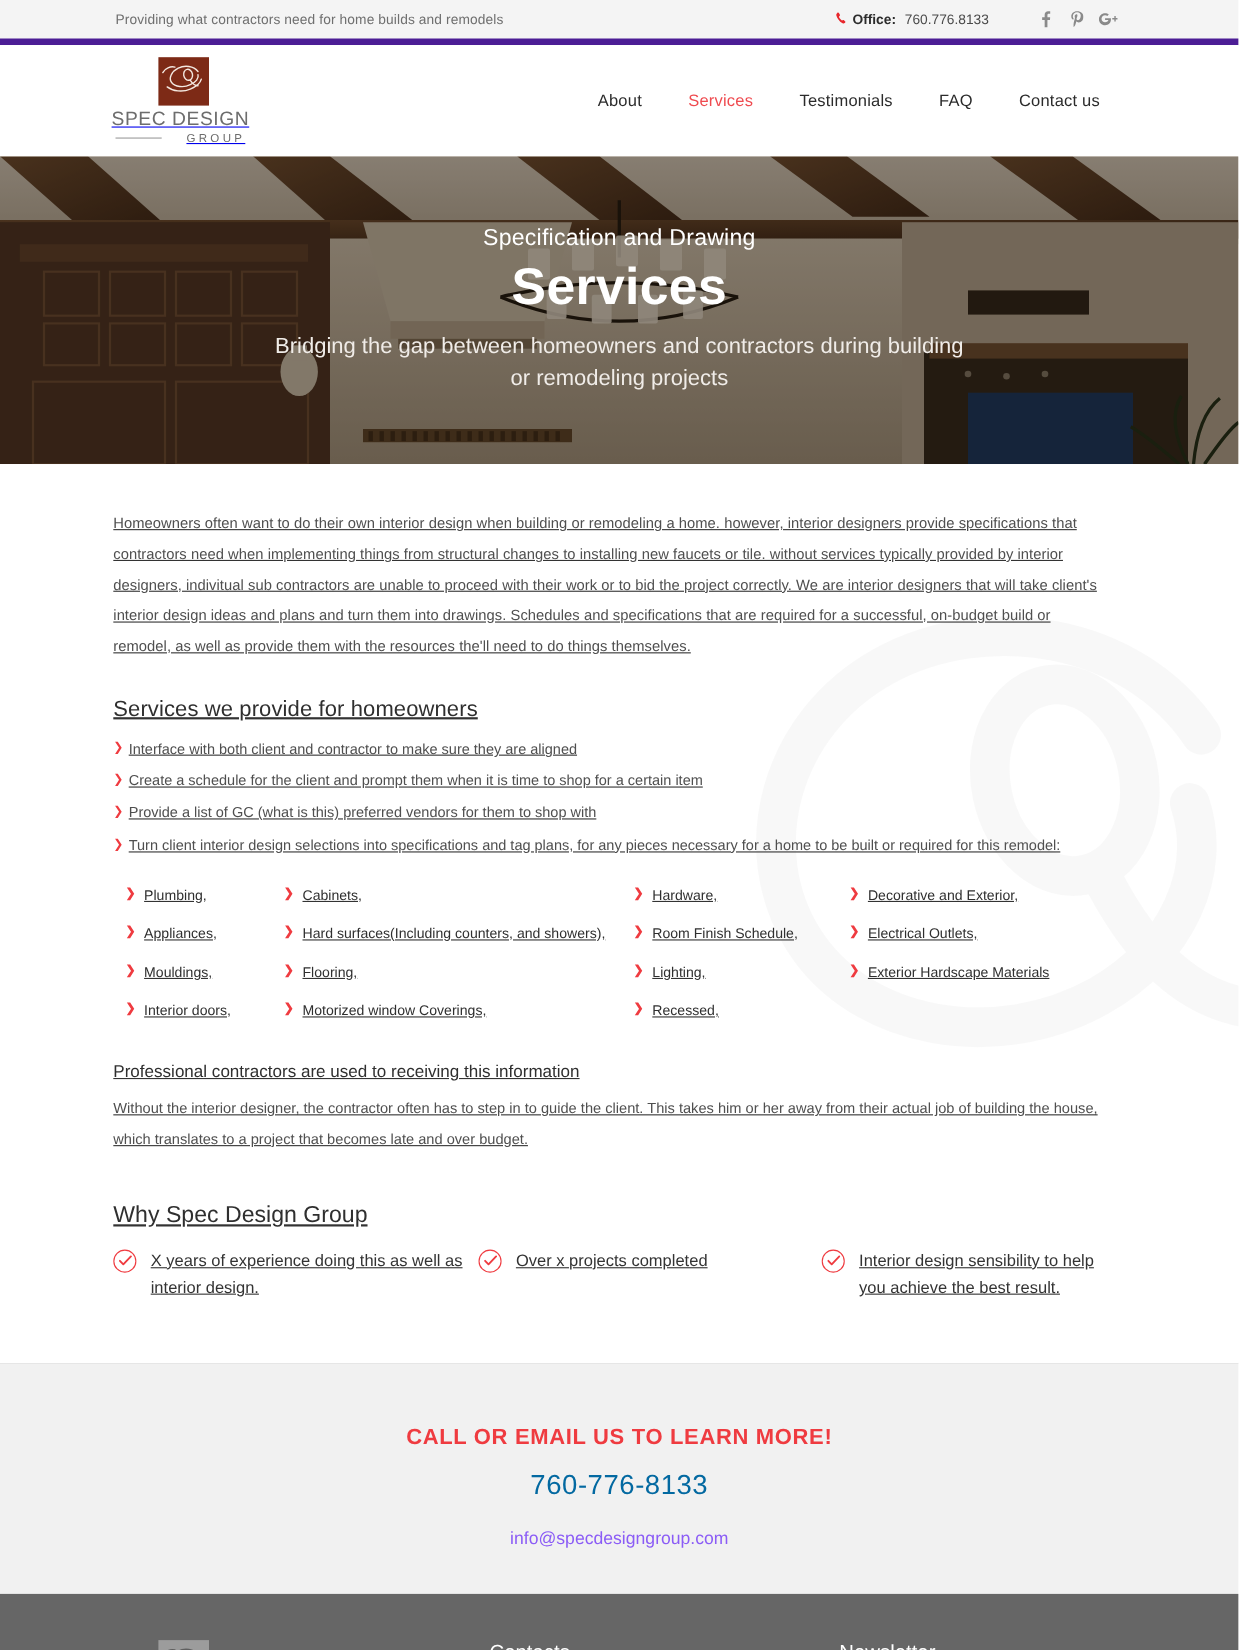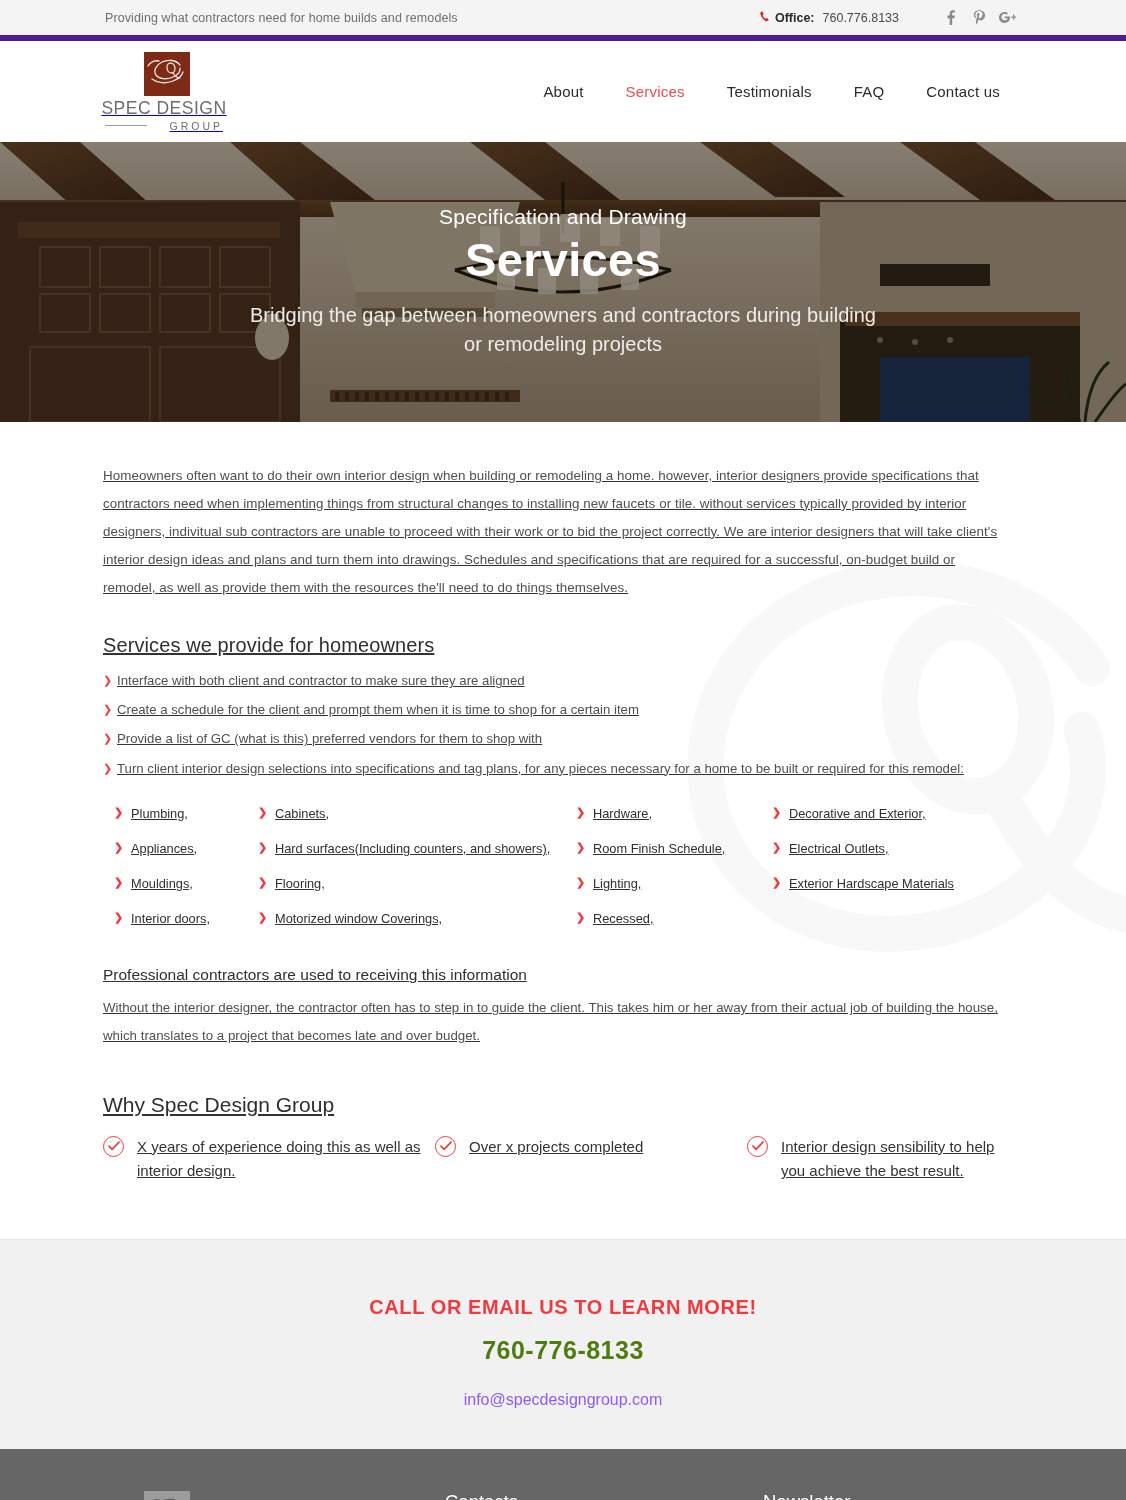--- a/index.html
+++ b/index.html
@@ -122,21 +122,21 @@
     display:flex; align-items:center; justify-content:center; margin-top:1px;
   }
   .tick svg { display:block; }
   .feat-txt { font-size:15px; line-height:1.62; color:#333; }
 
   
   .cta {
     background:#f1f1f1; text-align:center; padding:56px 0 40px 0; border-top:1px solid #e6e6e6;
   }
   .cta-head { color:#ef3b40; font-size:20px; font-weight:bold; letter-spacing:.6px; }
-  .cta-phone { font-size:25px; font-weight:bold; color:#4d7c0f; margin-top:17px; letter-spacing:.5px; }
+  .cta-phone { font-size:25px; font-weight:normal; color:#0369a1; margin-top:17px; letter-spacing:.5px; }
   .cta-mail { font-size:16px; color:#8b5cf6; margin-top:26px; }
 
   
   .footer { background:#666666; color:#e6e6e6; padding:42px 105px 36px 105px; }
   .fcols { display:grid; grid-template-columns:340px 318px auto; }
 
   .flogo { display:flex; flex-direction:column; align-items:center; width:118px; margin-left:0; }
   .flogo-mark { width:46px; height:44px; background:#9c9c9c; position:relative; overflow:hidden; margin-left:6px; }
   .flogo-word { font-size:17.5px; letter-spacing:.5px; color:#d6d6d6; margin-top:2px; white-space:nowrap; }
 

